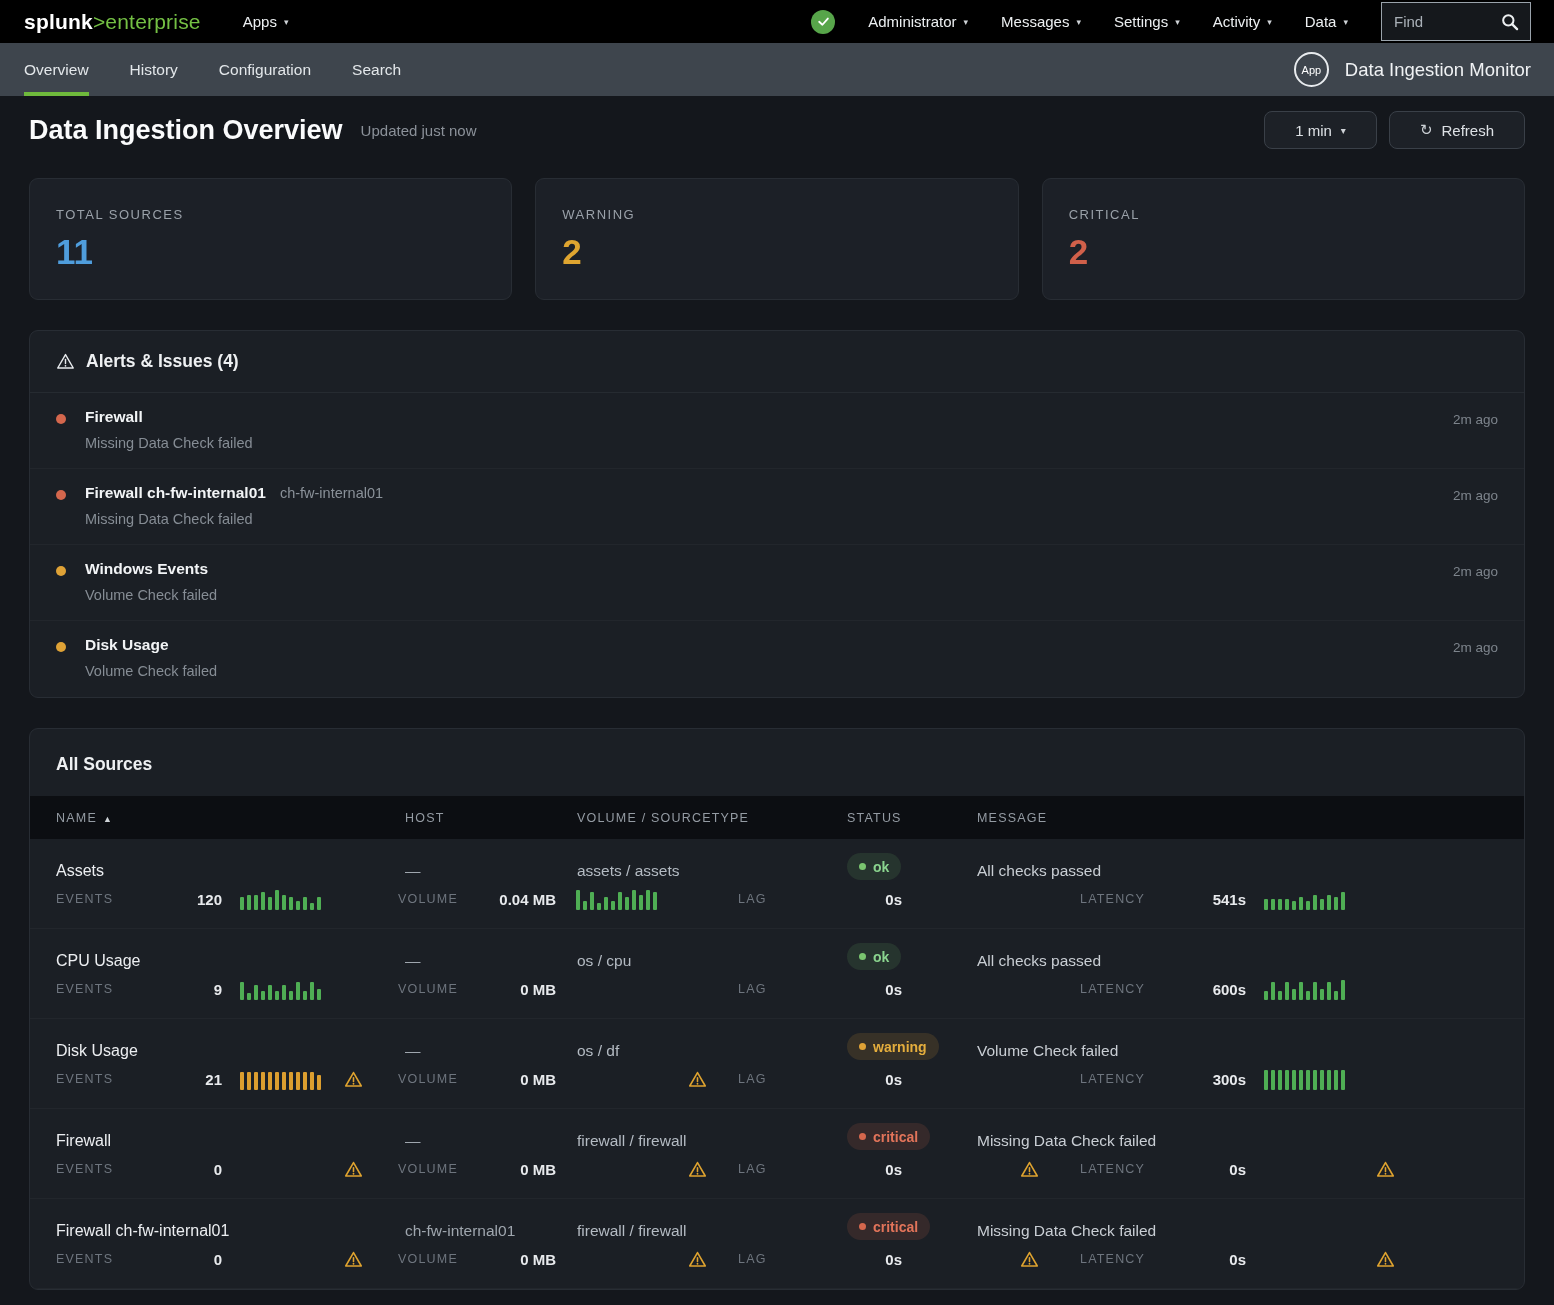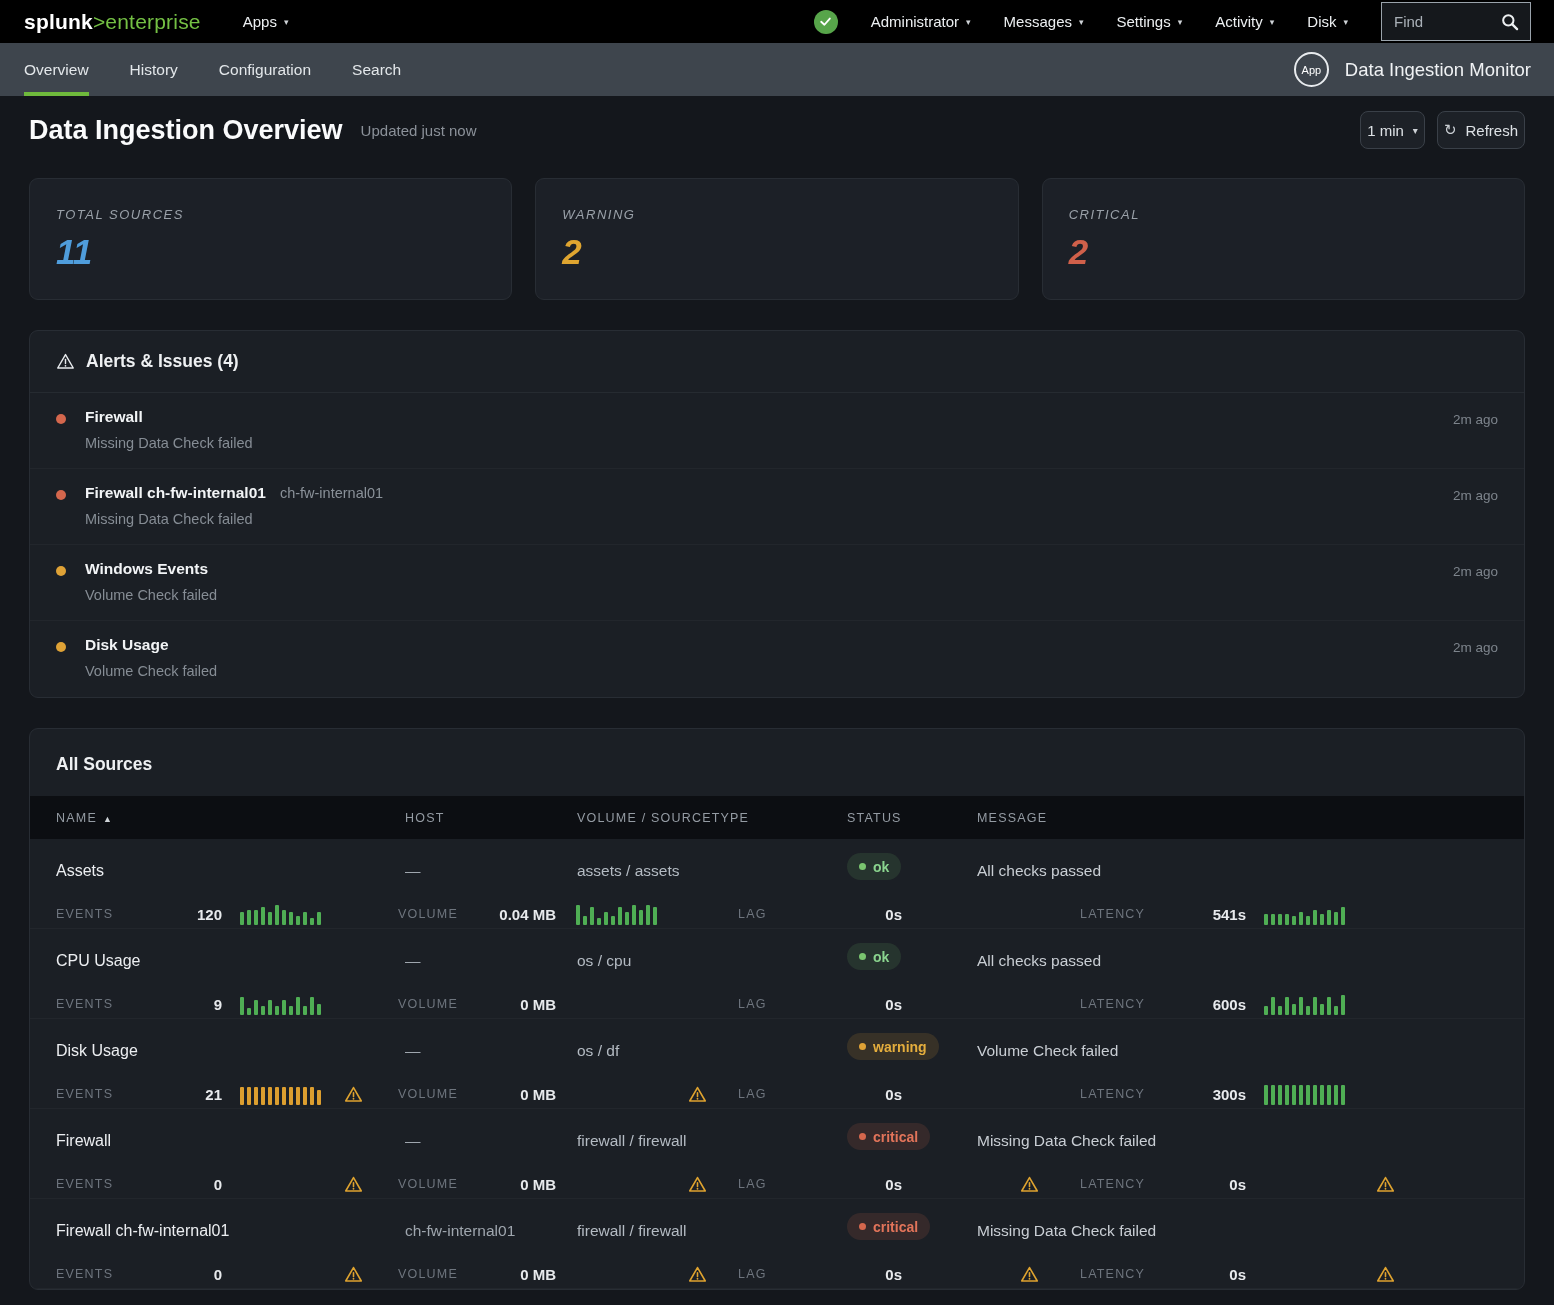--- a/index.html
+++ b/index.html
@@ -52,30 +52,29 @@
   .app-name { font-size:18.5px; color:#f0f2f4; }
   
   .page { padding:0 29px; }
   .title-row { display:flex; align-items:center; margin-top:14px; height:40px; }
   .page-title { font-size:27px; font-weight:700; color:#fafbfc; }
   .updated { margin-left:18px; font-size:15px; color:#8b9199; }
   .title-actions { margin-left:auto; display:flex; gap:12px; }
   .btn {
     height:38px; background:#1d2127; border:1px solid #3a4048; border-radius:8px;
     display:flex; align-items:center; justify-content:center; gap:9px;
-    font-size:15px; color:#dde1e5; cursor:pointer; padding:0 6px;
+    font-size:15px; color:#dde1e5; cursor:pointer; padding:0 30px;
   }
   .btn .caret { font-size:10px; }
   .refresh-glyph { font-size:15px; color:#c9ced3; }
   
   .cards { display:flex; gap:23px; margin-top:28px; }
   .card {
     flex:1; height:122px; background:#1c2027; border:1px solid #282d34; border-radius:9px;
     padding:28px 16px 0 26px;
-    font-style:italic;
   }
   .card-label { font-size:13px; letter-spacing:1.5px; color:#9aa1a9; }
   .card-value { font-size:35px; font-weight:700; margin-top:10px; }
   
   .panel {
     background:#1b1f25; border:1px solid #282d34; border-radius:9px; margin-top:30px;
     overflow:hidden;
   }
   .alerts-header {
     height:62px; display:flex; align-items:center; gap:11px; padding:0 26px;
@@ -119,21 +118,21 @@
     display:inline-flex; align-items:center; gap:7px; height:27px; padding:0 12px;
     border-radius:14px; font-size:14px; font-weight:600; position:relative; top:-6px;
   }
   .pill .pdot { width:7px; height:7px; border-radius:50%; }
   .pill.ok { background:rgba(118,195,108,.13); color:#8ad48e; }
   .pill.ok .pdot { background:#7ac56f; }
   .pill.warning { background:rgba(224,166,54,.14); color:#e5ae3d; }
   .pill.warning .pdot { background:#dfa236; }
   .pill.critical { background:rgba(213,103,77,.14); color:#e2745a; }
   .pill.critical .pdot { background:#d4674d; }
-  .line2 { display:flex; align-items:center; margin-top:16px; height:24px; }
+  .line2 { display:flex; align-items:center; margin-top:1px; height:24px; }
   .m-label { font-size:12.5px; letter-spacing:1.2px; color:#6e757e; white-space:nowrap; }
   .m-value { font-size:15px; font-weight:600; color:#e8eaed; text-align:right; white-space:nowrap; }
   .m-spark { display:flex; align-items:flex-end; gap:3px; height:22px; }
   .m-warn { display:flex; align-items:center; }
   .bar { width:4px; border-radius:1px; }
   
   .ev-l { width:136px; } .ev-v { width:30px; } .ev-sw { width:104px; padding-left:18px; } .ev-w { width:72px; padding-left:18px; }
   .vo-l { width:64px; } .vo-v { width:94px; } .vo-sw { width:104px; padding-left:20px; } .vo-w { width:78px; padding-left:28px; }
   .la-l { width:36px; } .la-v { width:128px; } .la-w { width:178px; padding-left:118px; }
   .lt-l { width:70px; } .lt-v { width:96px; } .lt-sw { width:106px; padding-left:18px; } .lt-w { width:60px; padding-left:24px; }
@@ -165,21 +164,21 @@
       </div>
     <div class="menu-item">
         <span>Settings</span>
         <span class="caret">▾</span>
       </div>
     <div class="menu-item">
         <span>Activity</span>
         <span class="caret">▾</span>
       </div>
     <div class="menu-item">
-        <span>Disk</span>
+        <span>Data</span>
         <span class="caret">▾</span>
       </div>
     <div class="findbox">
       <span class="ph">Find</span>
       <svg width="20" height="20" viewBox="0 0 24 24">
           <circle cx="10" cy="10" r="6.2" fill="none" stroke="#eceff1" stroke-width="2.4"></circle>
           <line x1="14.8" y1="14.8" x2="20.5" y2="20.5" stroke="#eceff1" stroke-width="2.8" stroke-linecap="round"></line>
         </svg>
     </div>
   </div>

